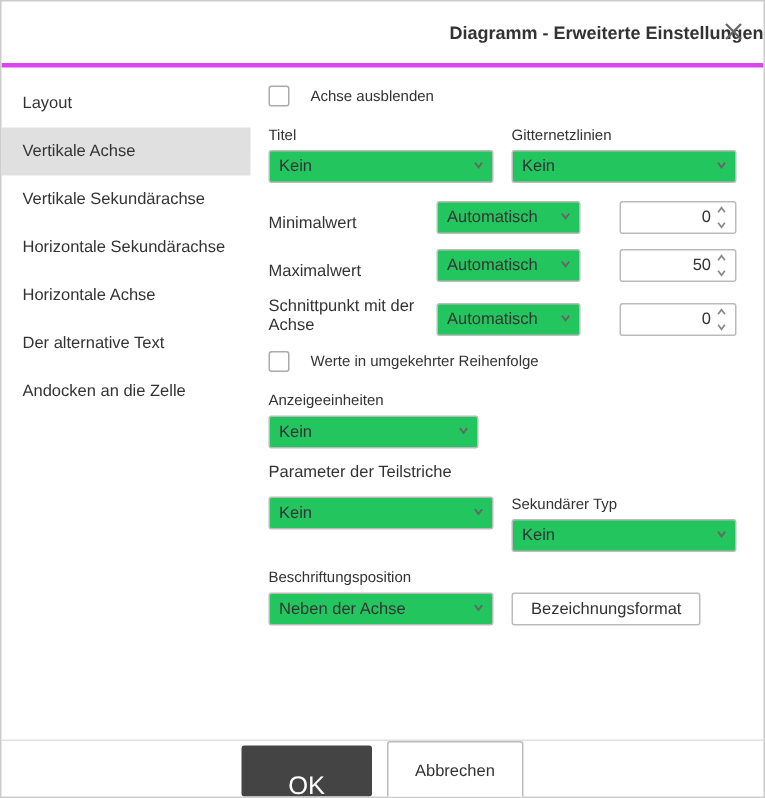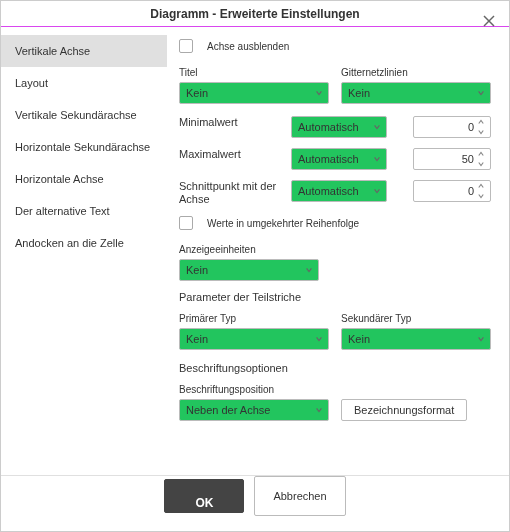--- a/index.html
+++ b/index.html
@@ -1,68 +1,68 @@
 <!DOCTYPE html>
 <html><head>
 <meta charset="utf-8">
 <style>
 *{box-sizing:border-box;margin:0;padding:0;font-family:Arial,Helvetica,sans-serif}
 body{background:#fff;width:510px;height:532px;overflow:hidden;border:1px solid #ccc}
-.titlebar{height:26px;display:flex;align-items:center;justify-content:center;position:relative;border-bottom:1px solid #d946ef}
+.titlebar{height:44px;display:flex;align-items:center;justify-content:flex-end;position:relative;border-bottom:3px solid #d946ef}
 .titlebar .title{font-size:12px;font-weight:bold;color:#333}
 .close-btn{position:absolute;right:12px;top:12px;width:16px;height:16px;cursor:pointer}
 .close-btn svg{width:16px;height:16px;stroke:#666;stroke-width:1.5}
 .body{display:flex;height:448px}
 .sidebar{width:166px;padding-top:8px;flex-shrink:0}
 .sidebar-item{padding:10px 14px;font-size:11px;color:#333;cursor:pointer}
 .sidebar-item.active{background:#e0e0e0}
 .content{flex:1;padding:12px 18px 8px 12px;overflow:auto;font-size:11px;color:#333}
 .row{display:flex;align-items:center;margin-bottom:10px;gap:8px}
 .row.tall{margin-bottom:14px}
 .checkbox{width:14px;height:14px;border:1px solid #aaa;border-radius:2px;margin-right:6px;flex-shrink:0}
 .lbl{font-size:10px;color:#333}
 .two-col{display:flex;gap:12px;margin-bottom:12px}
 .col{flex:1;display:flex;flex-direction:column;gap:4px}
 .select{height:22px;border:1px solid #bbb;border-radius:2px;background:#22c55e;display:flex;align-items:center;padding:0 6px;position:relative;font-size:11px;cursor:pointer}
 .select .chev{position:absolute;right:5px;top:50%;transform:translateY(-50%)}
 .chev svg{width:8px;height:8px;stroke:#666;stroke-width:1.5;fill:none}
-.grid3{display:flex;align-items:flex-start;gap:2px;margin-bottom:10px}
+.grid3{display:flex;align-items:flex-end;gap:2px;margin-bottom:10px}
 .grid3 .g-lbl{width:110px;font-size:11px;color:#333;line-height:1.2}
 .grid3 .g-sel{width:96px}
 .grid3 .g-num{width:78px;margin-left:auto}
 .spinner{height:22px;border:1px solid #bbb;border-radius:2px;background:#fff;display:flex;align-items:center;position:relative;font-size:11px}
 .spinner .val{flex:1;text-align:right;padding-right:16px}
 .spinner .arrows{position:absolute;right:3px;top:2px;bottom:2px;width:10px;display:flex;flex-direction:column;justify-content:space-between}
 .spinner .arrows svg{width:8px;height:6px;stroke:#888;stroke-width:1.5;fill:none}
 .section-title{font-weight:normal;font-size:11px;margin:10px 0 10px 0}
 .half{width:140px}
 .btn{height:22px;border:1px solid #bbb;border-radius:2px;background:#fff;display:inline-flex;align-items:center;justify-content:center;padding:0 12px;font-size:11px;cursor:pointer}
 .footer{height:40px;border-top:1px solid #e0e0e0;display:flex;align-items:center;justify-content:center;gap:10px}
-.footer .ok{background:#444;color:#fff;border:1px solid #444;height:24px;padding:16px 30px;font-size:12px;border-radius:2px;cursor:pointer;font-weight:bold}
+.footer .ok{background:#444;color:#fff;border:1px solid #444;height:24px;padding:16px 30px;font-size:17px;border-radius:2px;cursor:pointer;font-weight:normal}
 .footer .cancel{background:#fff;color:#333;border:1px solid #bbb;height:40px;padding:0 18px;font-size:11px;border-radius:2px;cursor:pointer}
 .content::-webkit-scrollbar{width:6px}
 .content::-webkit-scrollbar-thumb{background:#ccc;border-radius:3px}
 </style>
 </head>
 <body>
 
 <div class="titlebar">
   <span class="title">Diagramm - Erweiterte Einstellungen</span>
   <div class="close-btn">
     <svg viewBox="0 0 16 16">
         <line x1="3" y1="3" x2="13" y2="13"></line>
         <line x1="13" y1="3" x2="3" y2="13"></line>
       </svg>
   </div>
 </div>
 
 <div class="body">
   <div class="sidebar">
+    <div class="sidebar-item"><span>Layout</span></div>
     <div class="sidebar-item active"><span>Vertikale Achse</span></div>
-    <div class="sidebar-item"><span>Layout</span></div>
     <div class="sidebar-item"><span>Vertikale Sekundärachse</span></div>
     <div class="sidebar-item"><span>Horizontale Sekundärachse</span></div>
     <div class="sidebar-item"><span>Horizontale Achse</span></div>
     <div class="sidebar-item"><span>Der alternative Text</span></div>
     <div class="sidebar-item"><span>Andocken an die Zelle</span></div>
   </div>
 
   <div class="content">
 
     <div class="row tall">
@@ -166,40 +166,38 @@
         <span class="chev"><svg viewBox="0 0 10 10">
               <polyline points="2,3 5,7 8,3"></polyline>
             </svg></span>
       </div>
     </div>
 
     <div class="section-title">Parameter der Teilstriche</div>
 
     <div class="two-col">
       <div class="col">
-        <span class="lbl">Primärer Typ</span>
         <div class="select">
           <span>Kein</span>
           <span class="chev"><svg viewBox="0 0 10 10">
                 <polyline points="2,3 5,7 8,3"></polyline>
               </svg></span>
         </div>
       </div>
       <div class="col">
         <span class="lbl">Sekundärer Typ</span>
         <div class="select">
           <span>Kein</span>
           <span class="chev"><svg viewBox="0 0 10 10">
                 <polyline points="2,3 5,7 8,3"></polyline>
               </svg></span>
         </div>
       </div>
     </div>
 
-    <div class="section-title">Beschriftungsoptionen</div>
 
     <div class="col" style="margin-bottom:6px">
       <span class="lbl">Beschriftungsposition</span>
       <div class="row" style="gap:12px;margin-bottom:12px">
         <div class="select" style="width:150px">
           <span>Neben der Achse</span>
           <span class="chev"><svg viewBox="0 0 10 10">
                 <polyline points="2,3 5,7 8,3"></polyline>
               </svg></span>
         </div>

